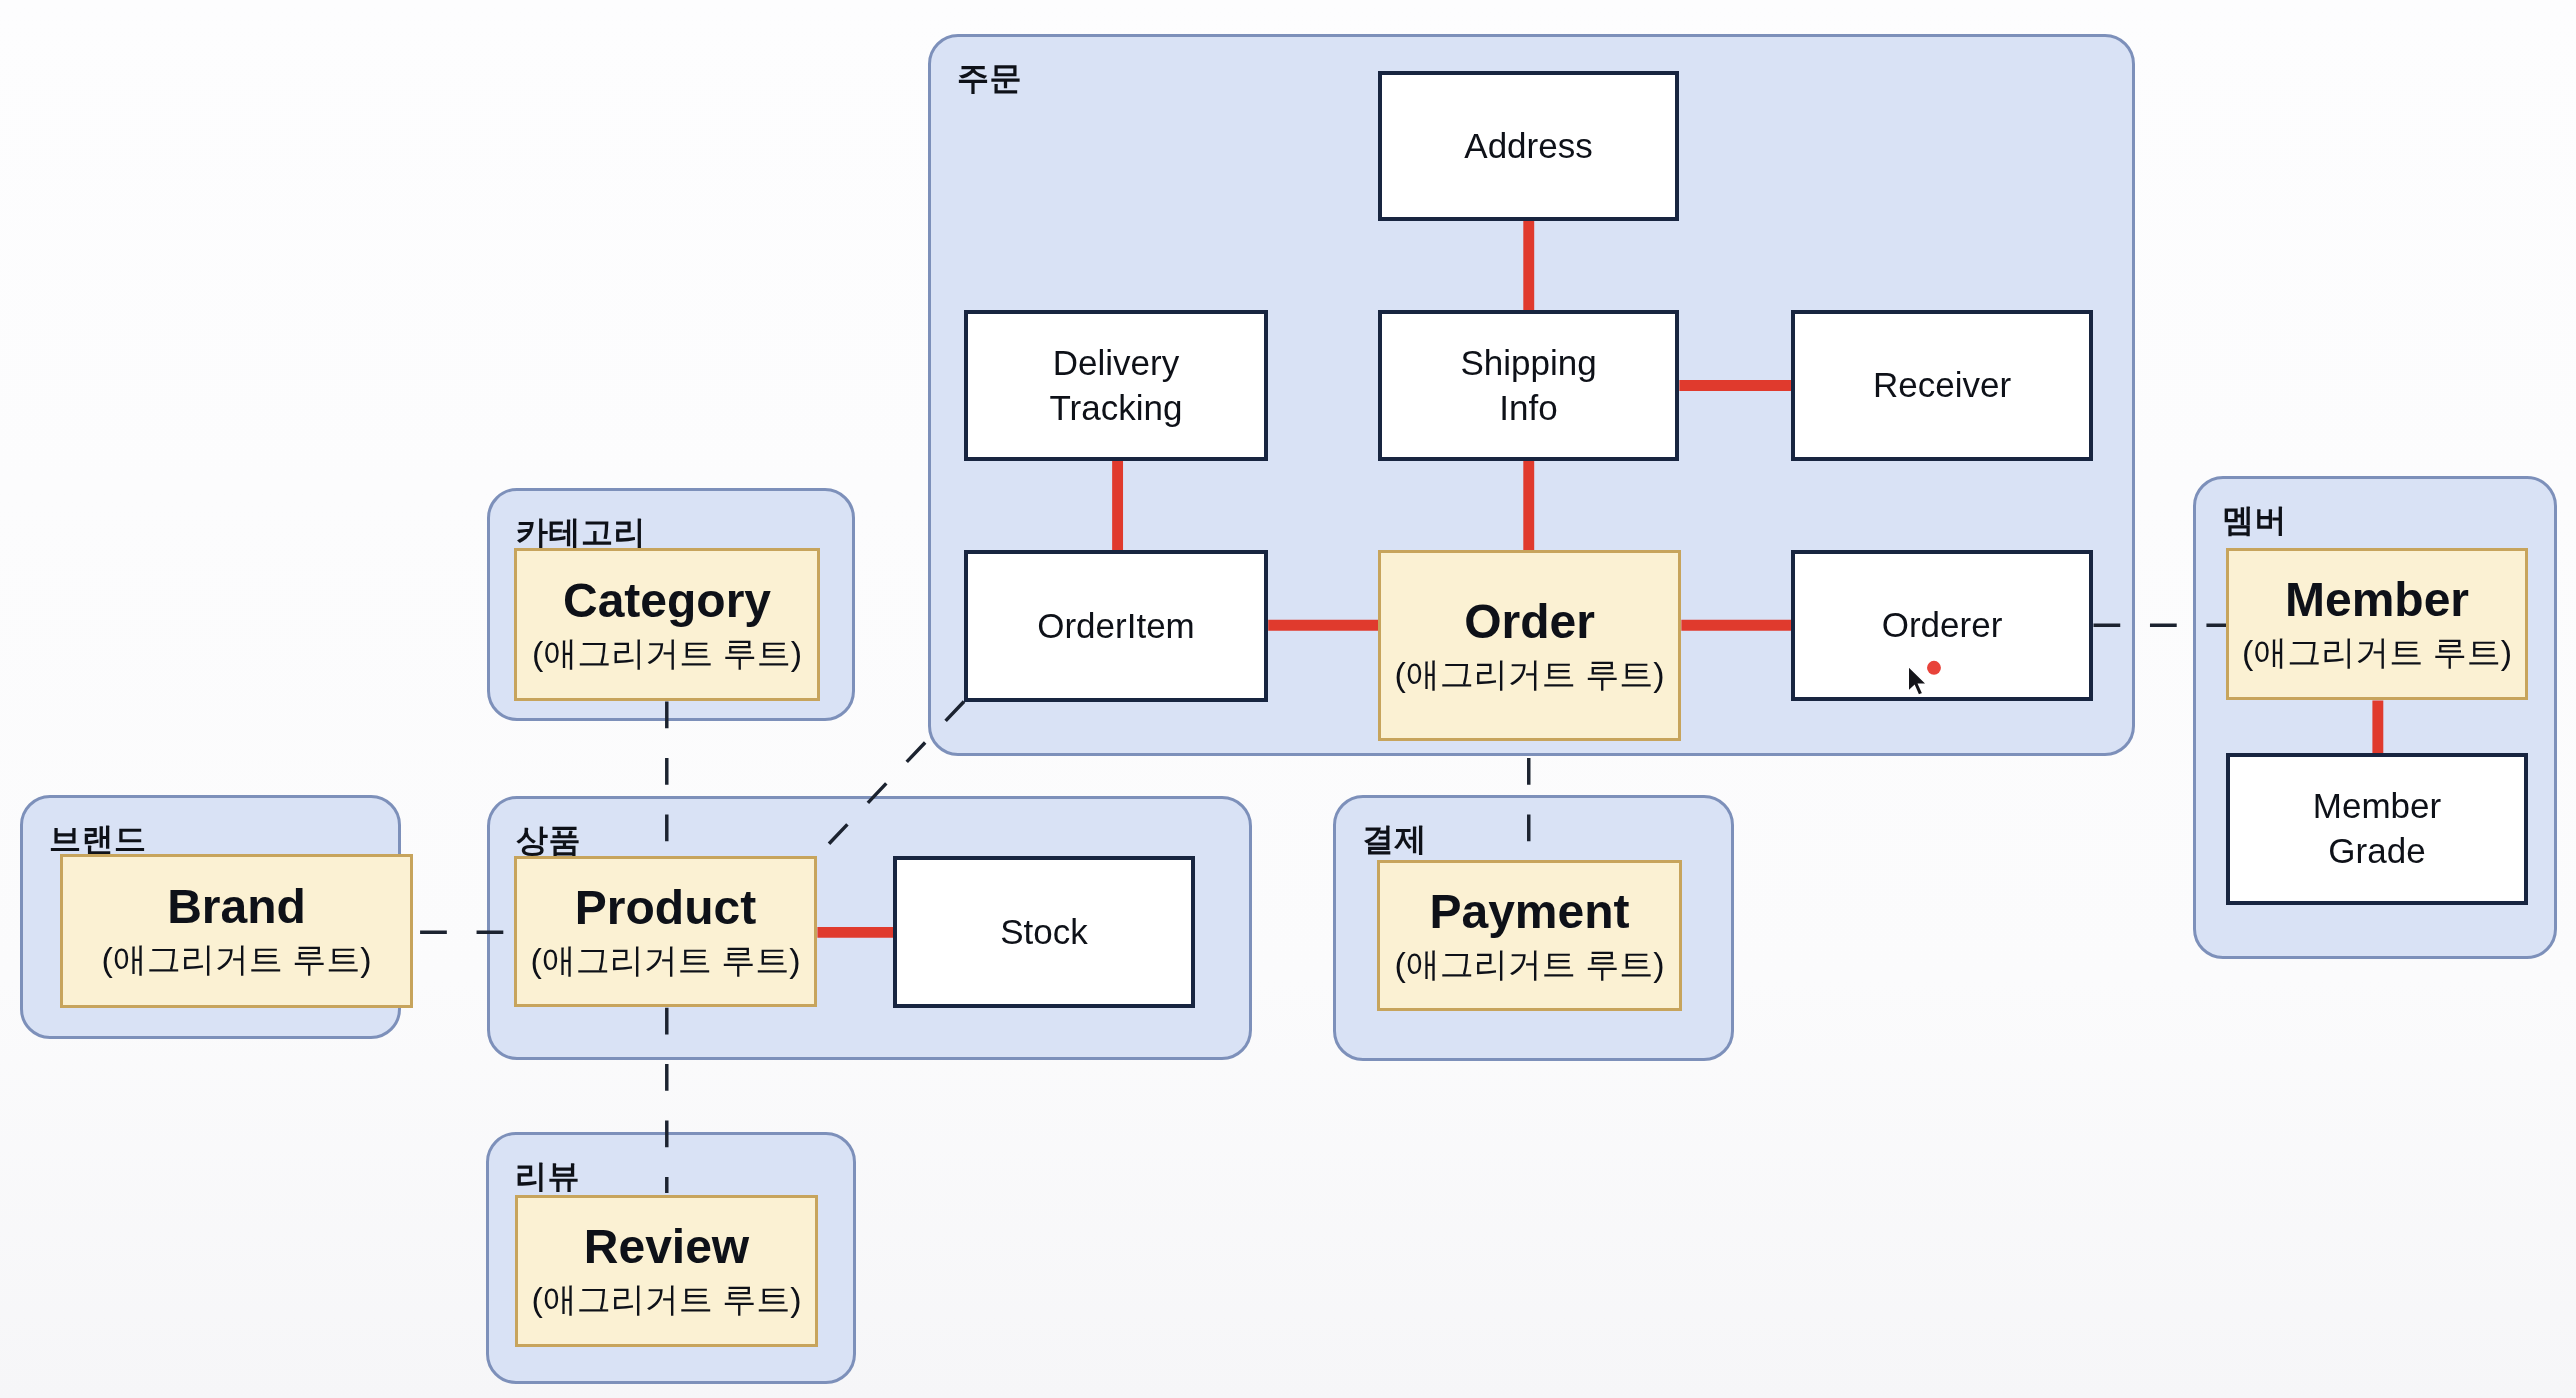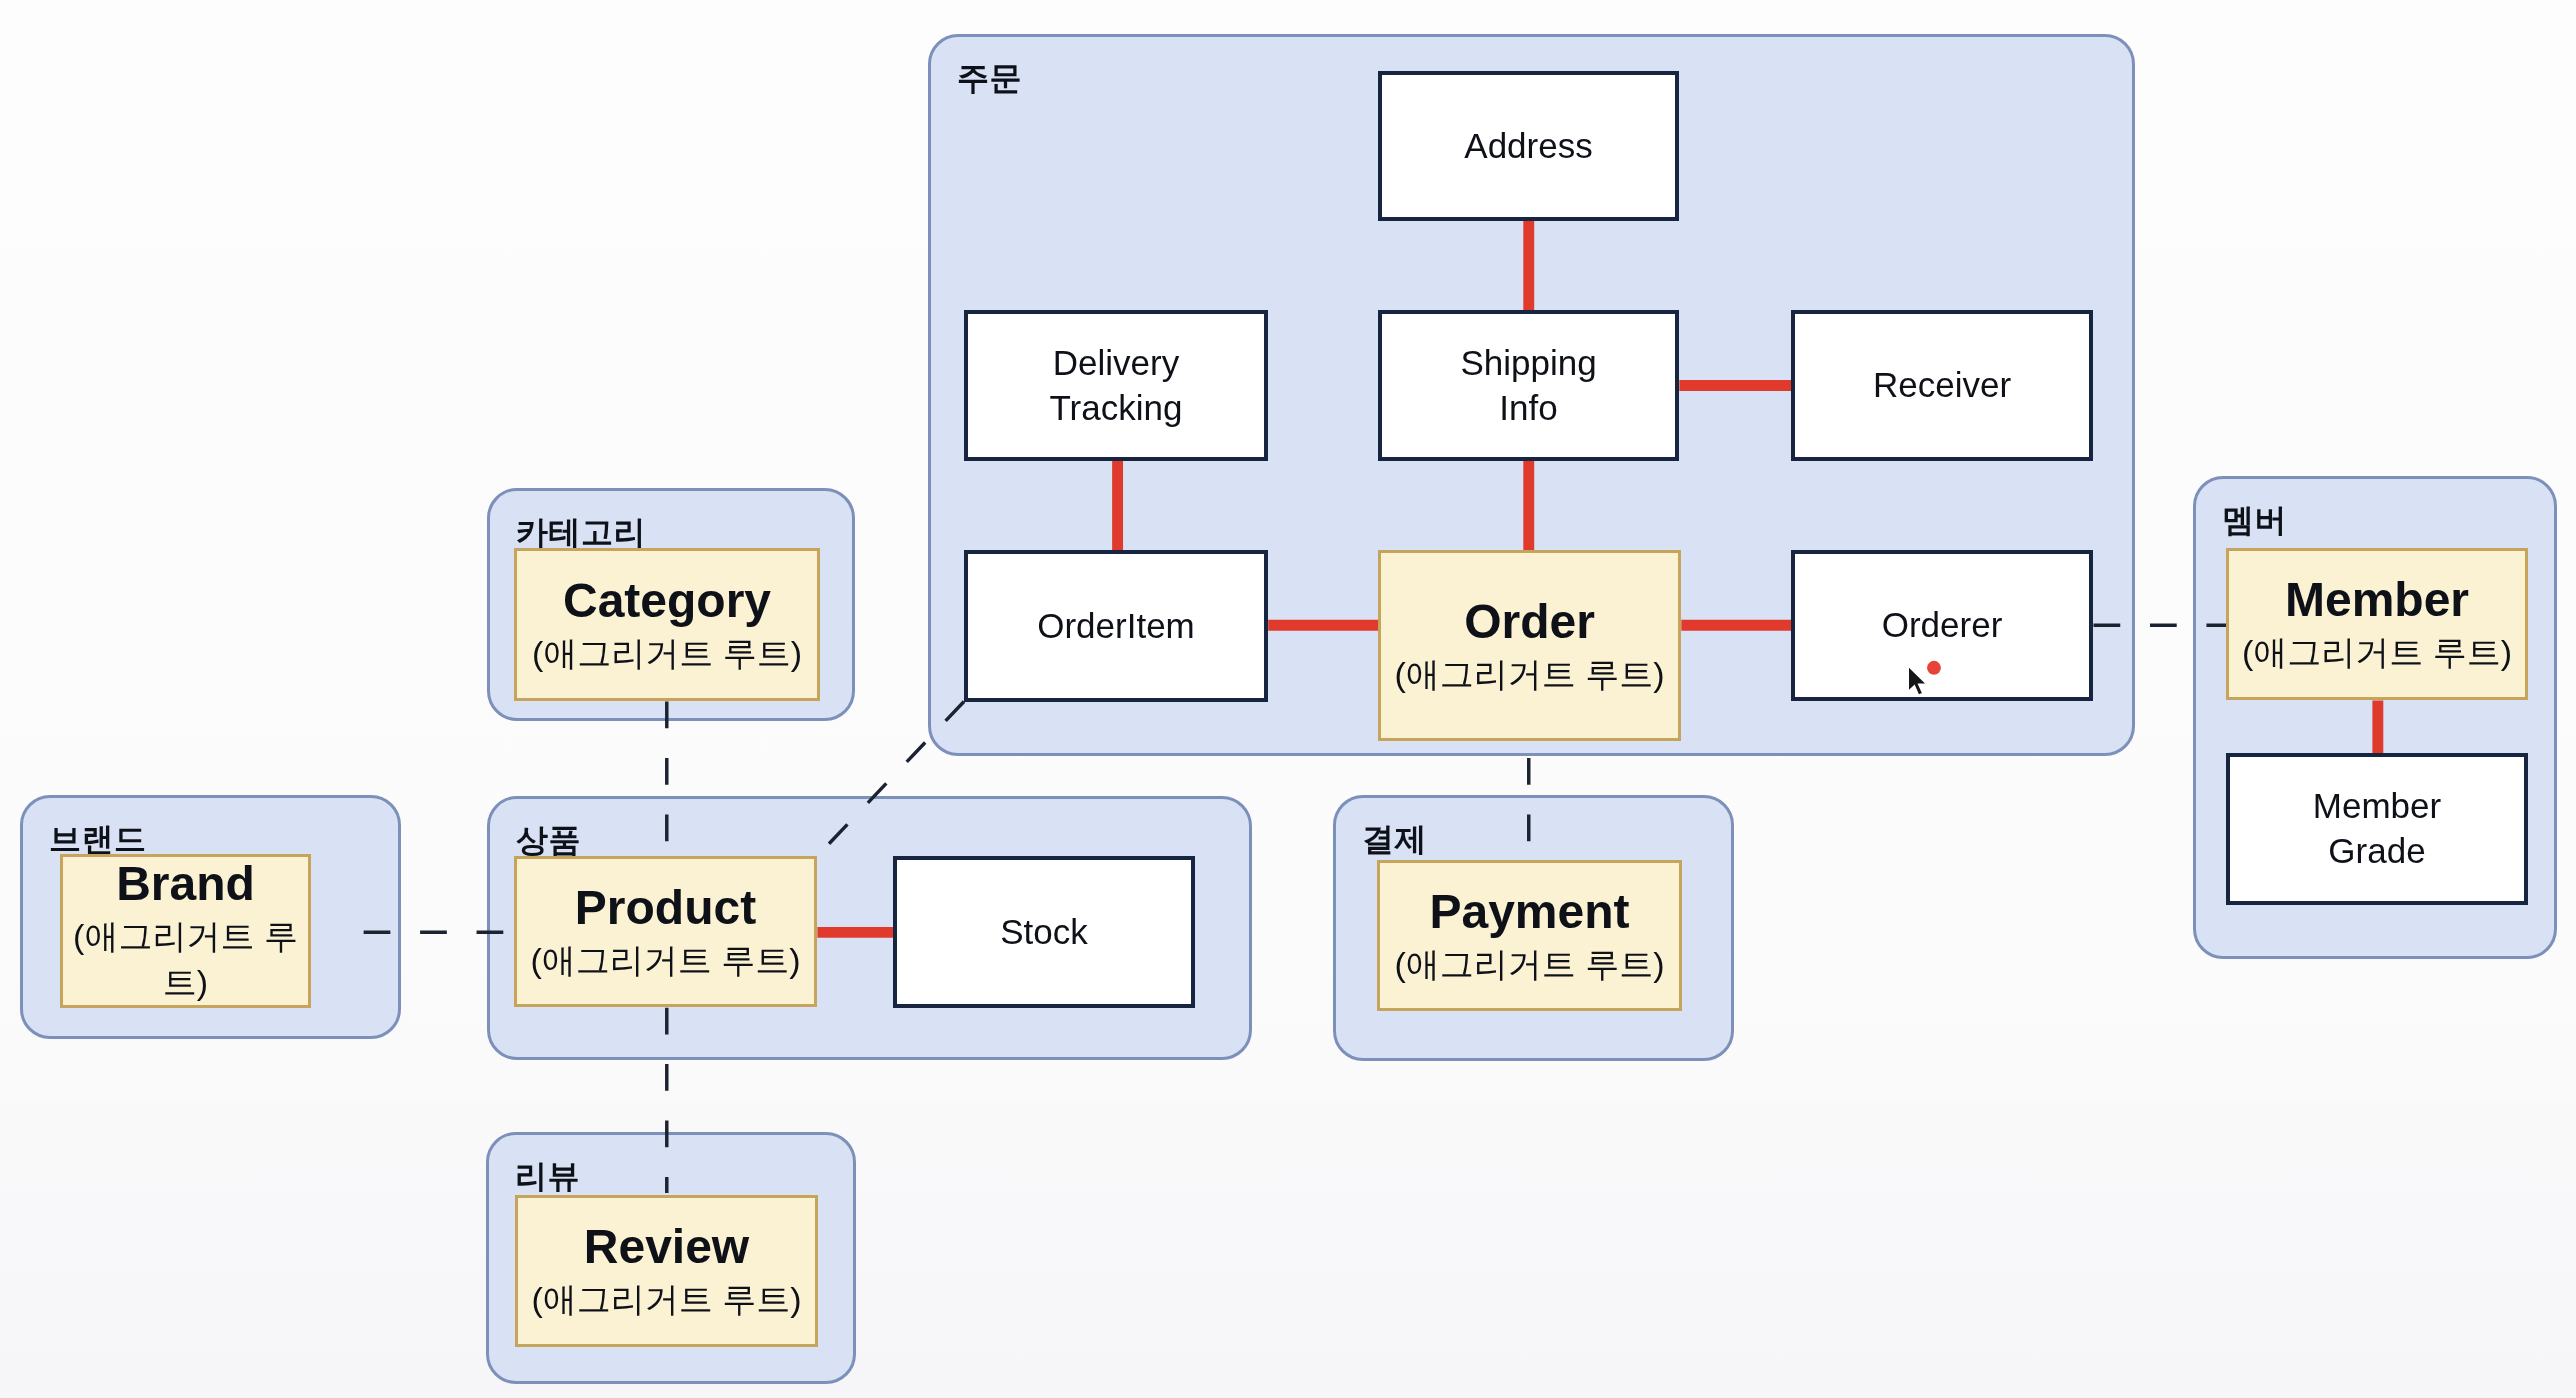--- a/index.html
+++ b/index.html
@@ -40,21 +40,21 @@
   #b-ship    {left:1378px;top:310px; width:301px;height:151px;}
   #b-receiver{left:1791px;top:310px; width:302px;height:151px;}
   #b-oitem   {left:964px; top:550px; width:304px;height:152px;}
   #b-orderer {left:1791px;top:550px; width:302px;height:151px;}
   #b-stock   {left:893px; top:856px; width:302px;height:152px;}
   #b-mgrade  {left:2226px;top:753px; width:302px;height:152px;}
 
   
   #a-order   {left:1378px;top:550px; width:303px;height:191px;}
   #a-category{left:514px; top:548px; width:306px;height:153px;}
-  #a-brand   {left:60px;  top:854px; width:251px;height:154px;}
+  #a-brand   {left:60px;  top:854px; width:353px;height:154px;}
   #a-product {left:514px; top:856px; width:303px;height:151px;}
   #a-payment {left:1377px;top:860px; width:305px;height:151px;}
   #a-review  {left:515px; top:1195px;width:303px;height:152px;}
   #a-member  {left:2226px;top:548px; width:302px;height:152px;}
 </style>
 </head>
 <body>
 
 <div class="stage">
 

